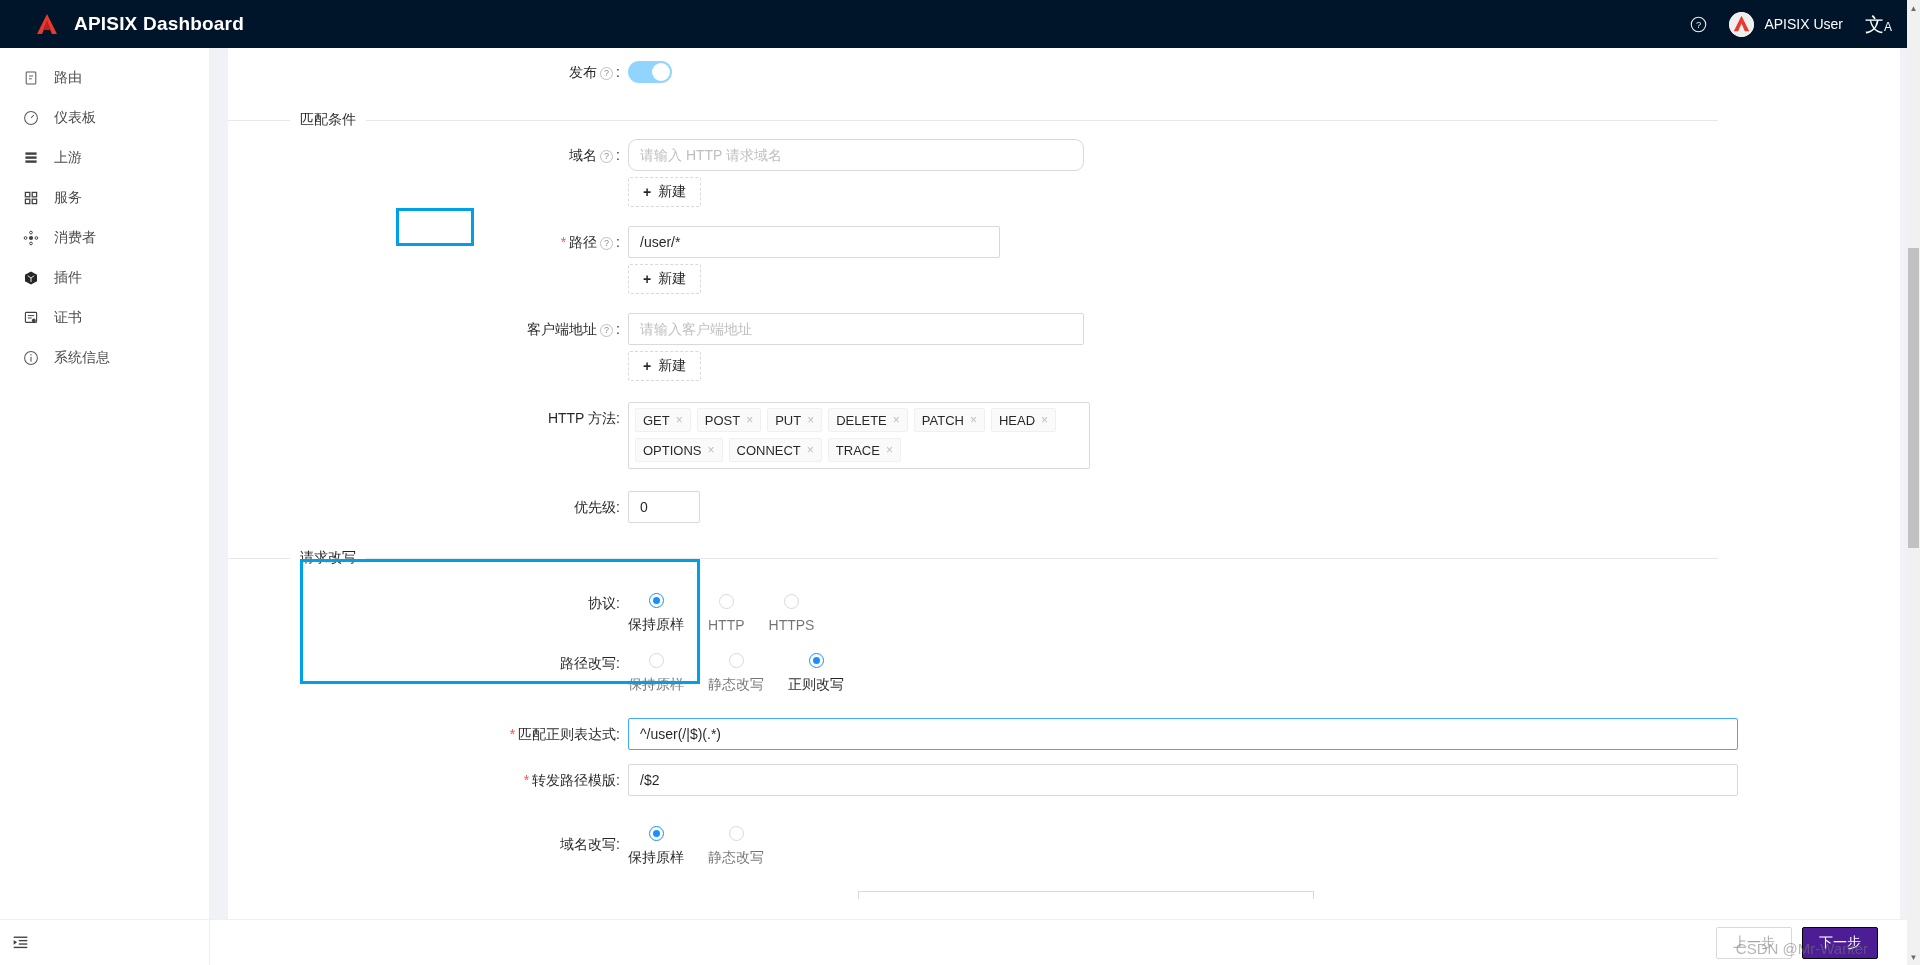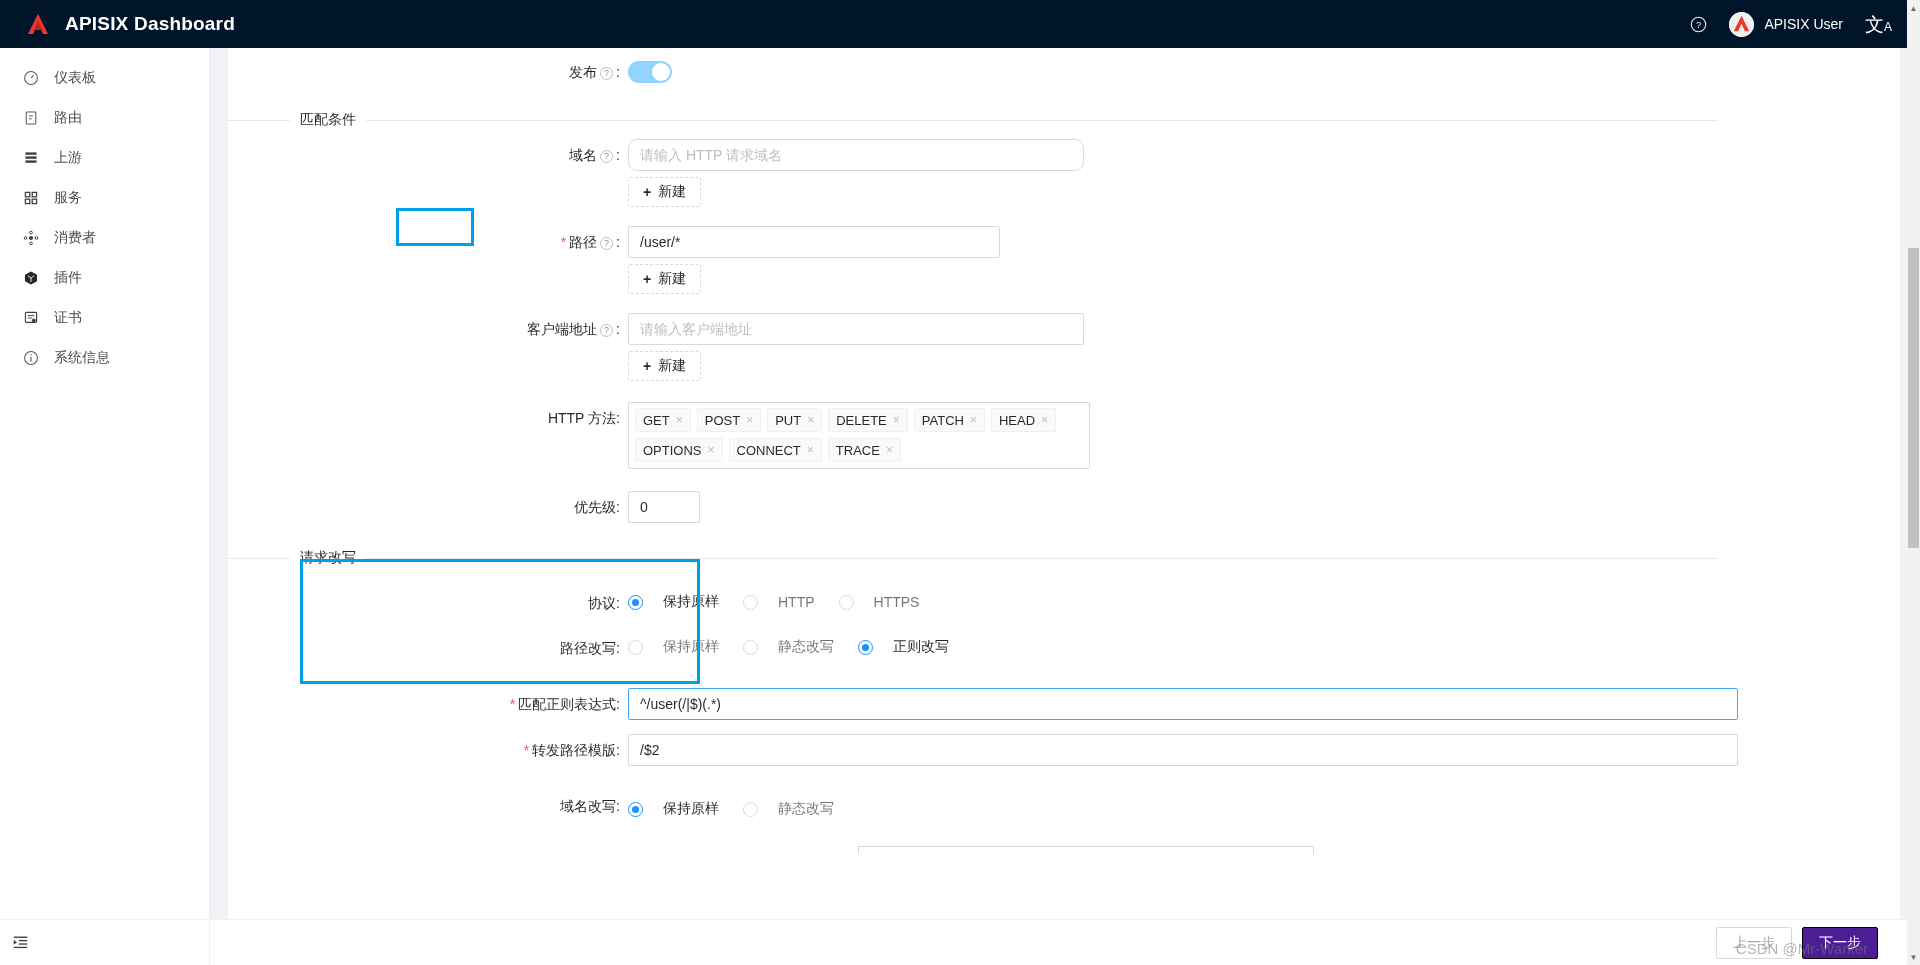--- a/index.html
+++ b/index.html
@@ -10,21 +10,21 @@
     overflow: hidden;
   }
 
   
   .header {
     position: absolute; top: 0; left: 0;
     width: 1920px; height: 48px;
     background: #001529;
     display: flex; align-items: center;
   }
-  .brand { display: flex; align-items: center; padding-left: 25px; }
+  .brand { display: flex; align-items: center; padding-left: 34px; }
   .logo-mark { width: 26px; height: 26px; position: relative; }
   .logo-mark svg { display: block; }
   .brand-title {
     color: #fff; font-size: 19px; font-weight: bold;
     margin-left: 14px; letter-spacing: .2px;
   }
   .header-right {
     margin-left: auto; display: flex; align-items: center;
     padding-right: 28px; gap: 22px;
   }
@@ -135,22 +135,22 @@
   }
   .tag {
     background: #fafafa; border: 1px solid #f0f0f0; border-radius: 2px;
     font-size: 13px; color: rgba(0,0,0,.85); padding: 2px 7px;
     display: inline-flex; align-items: center; gap: 6px; height: 24px;
   }
   .tag .x { color: #bfbfbf; font-size: 12px; cursor: pointer; }
 
   .radio-group { display: flex; align-items: center; gap: 0; padding-top: 6px; }
   .radio {
-    display: inline-flex; align-items: center; gap: 20px;
-    margin-right: 24px; font-size: 14px; color: rgba(0,0,0,.85); cursor: pointer;
+    display: inline-flex; align-items: center; gap: 8px;
+    margin-right: 24px; font-size: 14px; color: rgba(0,0,0,.85); cursor: pointer; flex-direction: column;
   }
   .radio .dot {
     width: 15px; height: 15px; border-radius: 50%;
     border: 1px solid #d9d9d9; background: #fff;
     position: relative; flex: 0 0 15px;
   }
   .radio.on .dot { border-color: #1890ff; }
   .radio.on .dot::after {
     content: ''; position: absolute; top: 3px; left: 3px;
     width: 7px; height: 7px; border-radius: 50%; background: #1890ff;
@@ -234,38 +234,38 @@
       <span class="user-name">APISIX User</span>
     </span>
     <span class="lang-icon">文<span style="font-size:12px">A</span></span>
   </div>
   <div class="hdr-scroll-up">▲</div>
 </div>
 
 <div class="sidebar">
   <div class="menu">
 
+    <div class="menu-item" style="margin-top:0">
+      <span class="menu-ico">
+        <svg width="16" height="16" viewBox="0 0 20 20">
+          <rect x="4" y="2.5" width="12" height="15" rx="1" fill="none" stroke="#595959" stroke-width="1.3"></rect>
+          <path d="M7.5 7.5 h5 M7.5 11 h3.5" stroke="#595959" stroke-width="1.2"></path>
+        </svg>
+      </span>
+      <span class="menu-label">路由</span>
+    </div>
+
     <div class="menu-item">
       <span class="menu-ico">
         <svg width="16" height="16" viewBox="0 0 20 20">
           <circle cx="10" cy="10" r="8" fill="none" stroke="#595959" stroke-width="1.3"></circle>
           <path d="M10 10 L13.5 6.5" stroke="#595959" stroke-width="1.3" fill="none"></path>
         </svg>
       </span>
       <span class="menu-label">仪表板</span>
-    </div>
-
-    <div class="menu-item" style="margin-top:0">
-      <span class="menu-ico">
-        <svg width="16" height="16" viewBox="0 0 20 20">
-          <rect x="4" y="2.5" width="12" height="15" rx="1" fill="none" stroke="#595959" stroke-width="1.3"></rect>
-          <path d="M7.5 7.5 h5 M7.5 11 h3.5" stroke="#595959" stroke-width="1.2"></path>
-        </svg>
-      </span>
-      <span class="menu-label">路由</span>
     </div>
 
     <div class="menu-item">
       <span class="menu-ico">
         <svg width="16" height="16" viewBox="0 0 20 20">
           <rect x="3" y="3" width="14" height="3" fill="#404040"></rect>
           <rect x="3" y="8" width="14" height="3" fill="#404040"></rect>
           <rect x="3" y="13" width="14" height="3" fill="#404040"></rect>
         </svg>
       </span>

